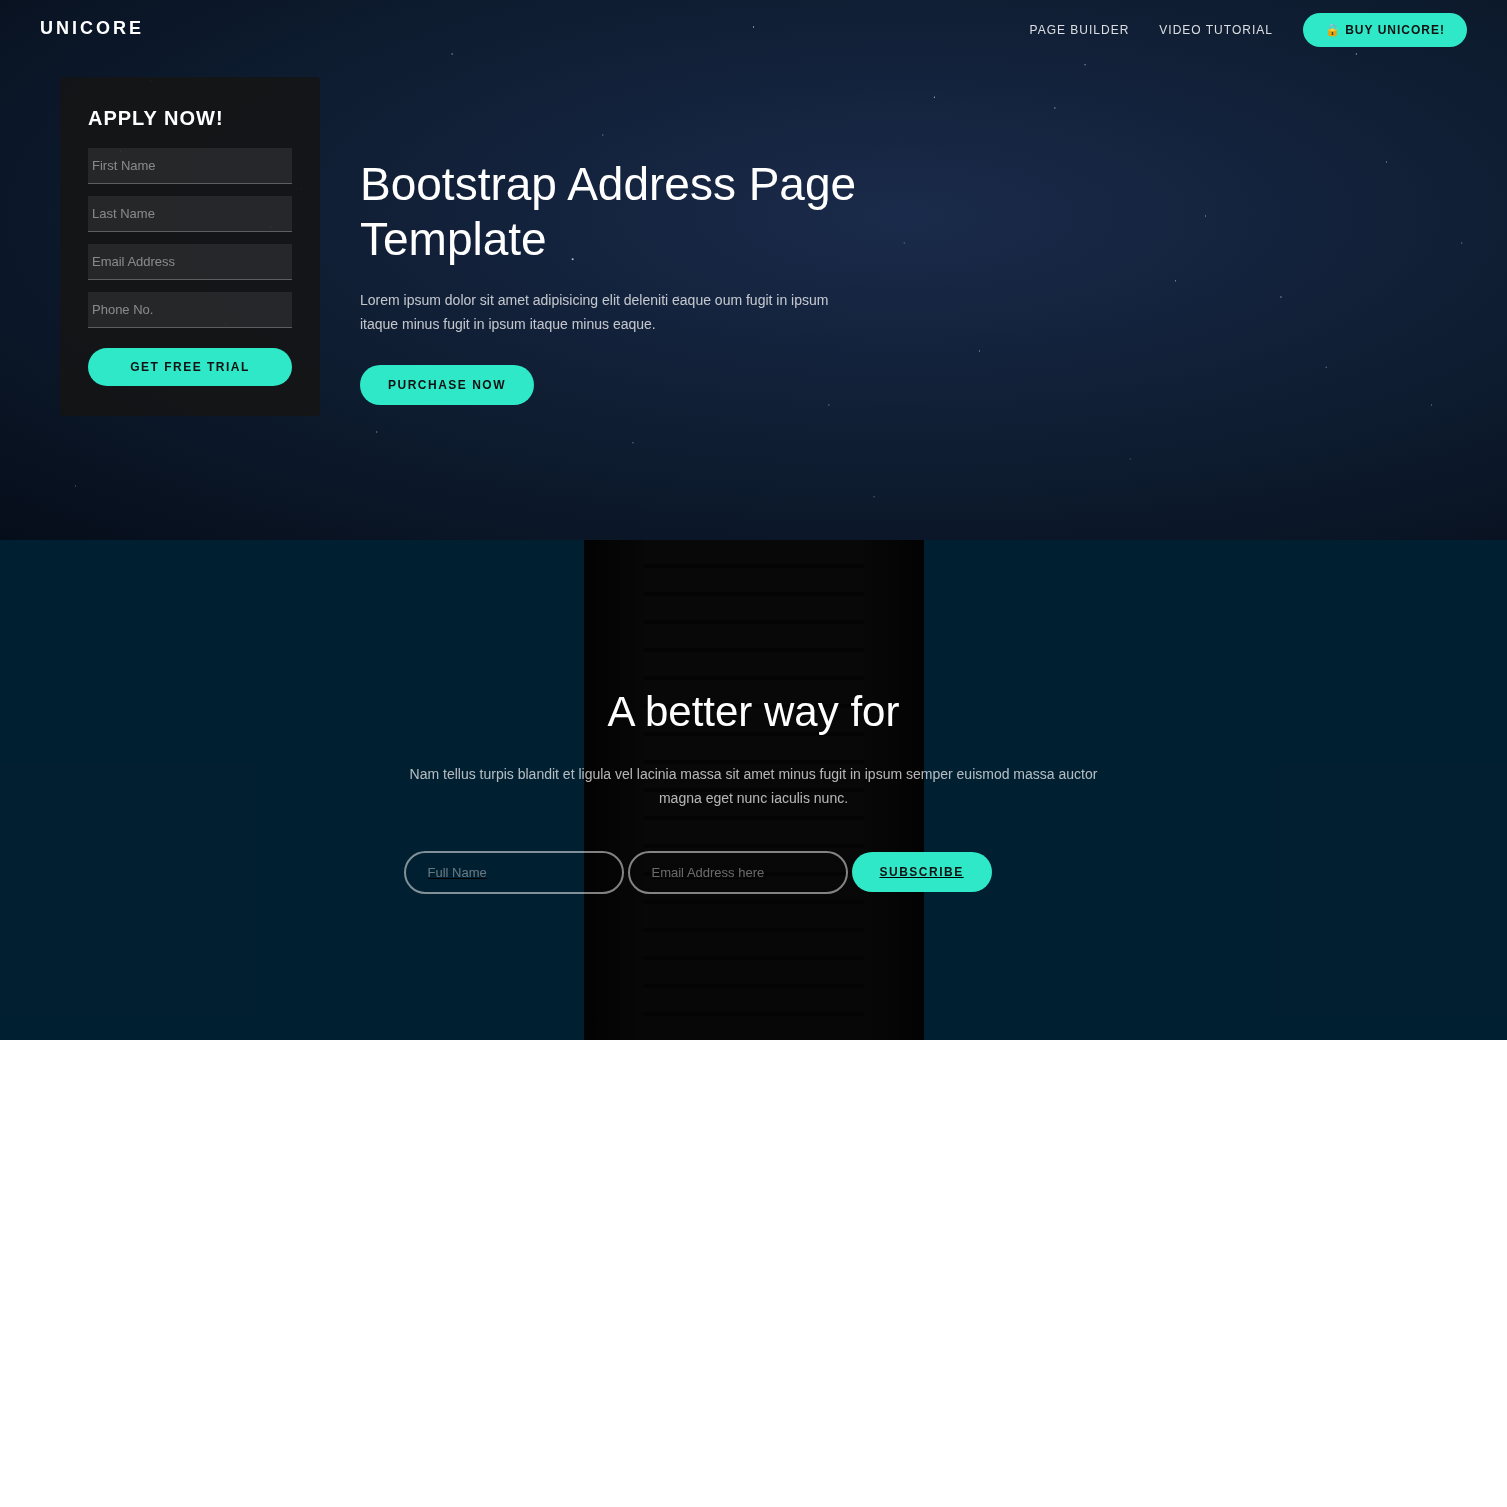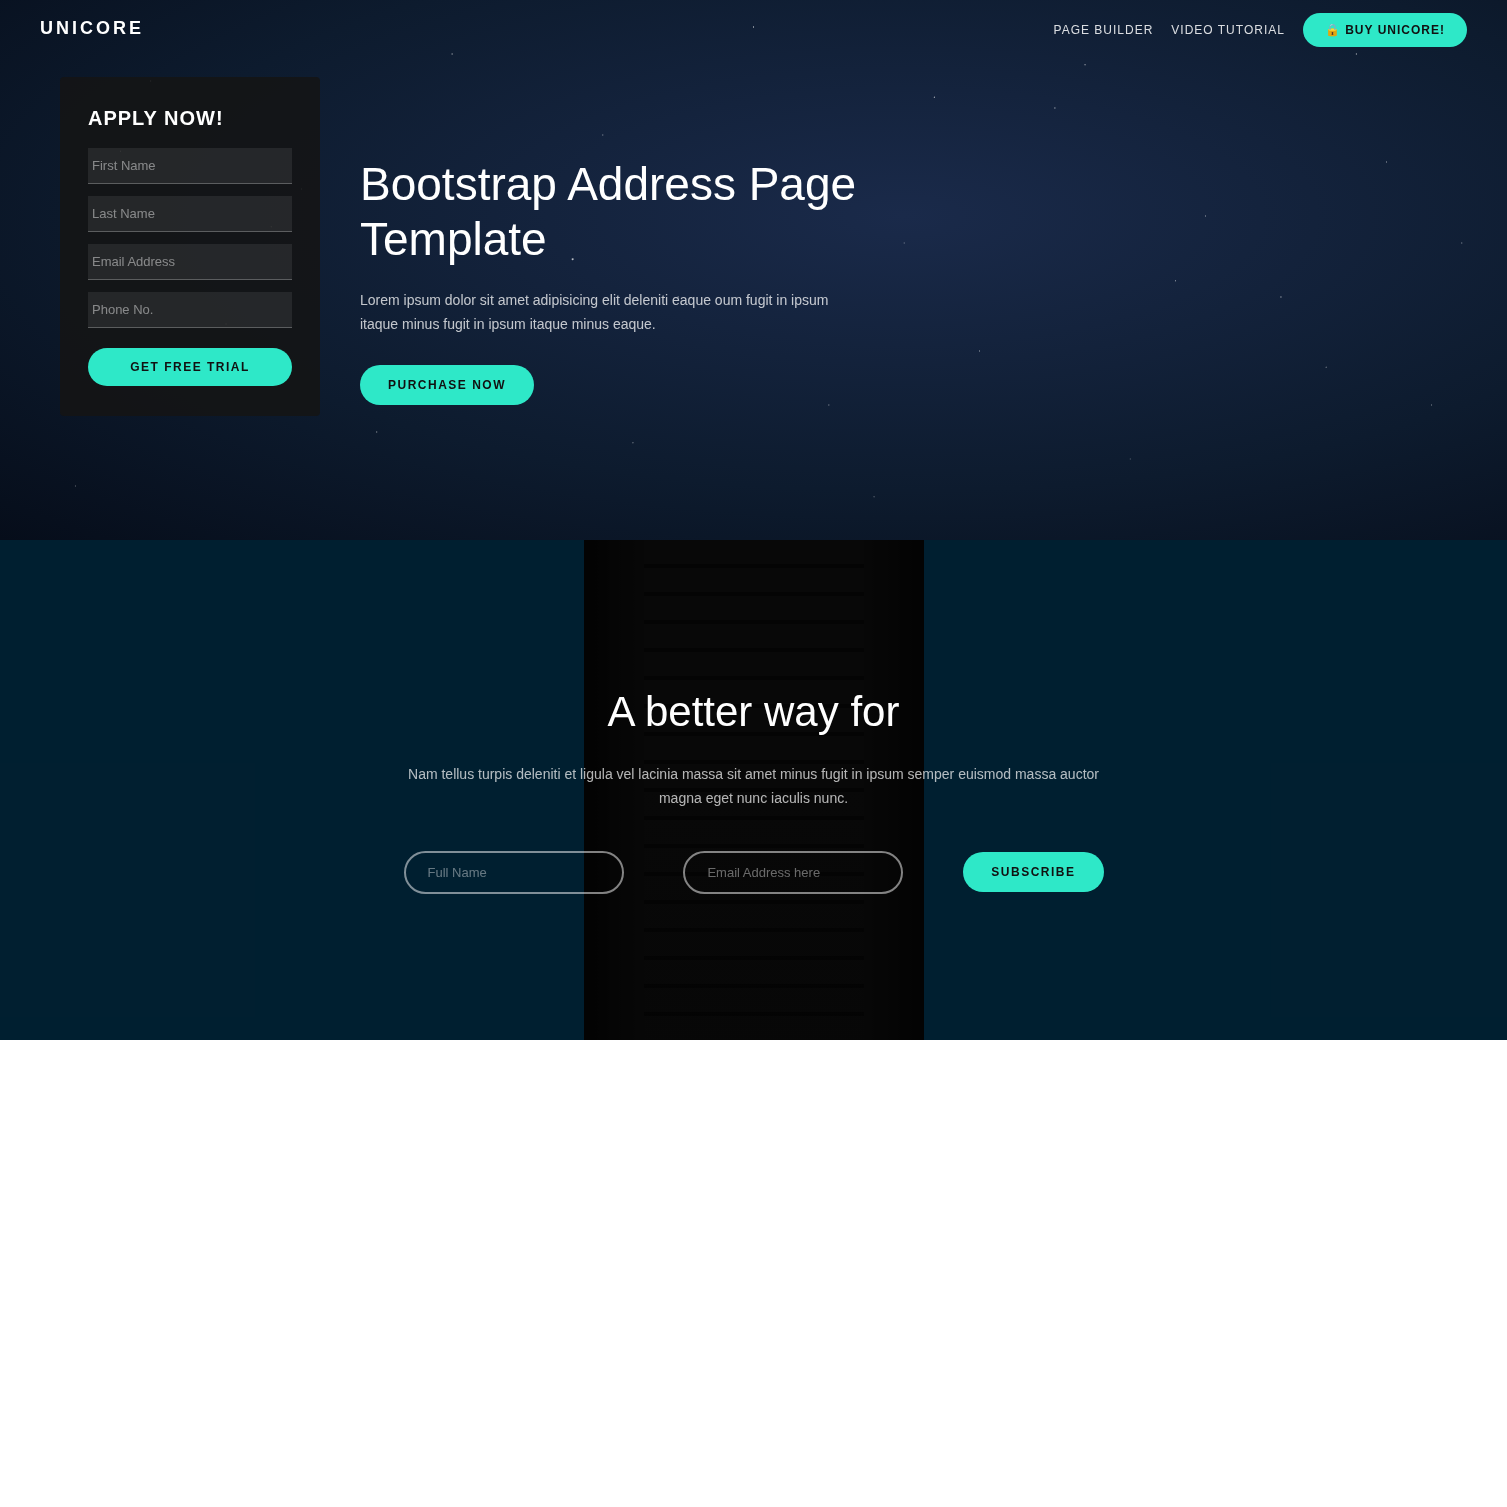--- a/index.html
+++ b/index.html
@@ -68,21 +68,21 @@
     .nav-logo {
       color: white;
       font-size: 18px;
       font-weight: 700;
       letter-spacing: 3px;
       text-transform: uppercase;
     }
     .nav-links {
       display: flex;
       align-items: center;
-      gap: 18px;
+      gap: 30px;
       list-style: none;
     }
     .nav-links li a {
       color: rgba(255,255,255,0.85);
       text-decoration: none;
       font-size: 12px;
       letter-spacing: 1px;
       text-transform: uppercase;
     }
     .nav-btn {
@@ -259,24 +259,25 @@
     }
     .section2-desc {
       color: rgba(255,255,255,0.7);
       font-size: 14px;
       line-height: 1.7;
       margin-bottom: 40px;
     }
     .section2-form {
       display: flex;
       gap: 0;
-      justify-content: space-between;
+      justify-content: flex-start;
       align-items: center;
       flex-wrap: wrap;
       gap: 4px;
+      text-decoration: underline;
     }
     .section2-input {
       background: transparent;
       border: 2px solid rgba(255,255,255,0.5);
       border-radius: 25px;
       color: rgba(255,255,255,0.5);
       font-size: 13px;
       padding: 12px 22px;
       outline: none;
       width: 220px;
@@ -345,21 +346,21 @@
       <div class="escalator-left"></div>
       <div class="escalator-right"></div>
     </div>
     <div class="dark-overlay"></div>
   </div>
 
   <div class="section2-content">
     <h2 class="section2-heading">
       <span>A better way for</span><br>
     </h2>
-    <p class="section2-desc">Nam tellus turpis deleniti et ligula vel lacinia massa sit amet minus fugit in ipsum semper euismod massa auctor magna eget nunc iaculis nunc.</p>
+    <p class="section2-desc">Nam tellus turpis blandit et ligula vel lacinia massa sit amet minus fugit in ipsum semper euismod massa auctor magna eget nunc iaculis nunc.</p>
 
     <div class="section2-form">
       <input class="section2-input" type="text" placeholder="Full Name" style="">
       <input class="section2-input" type="email" placeholder="Email Address here" style="">
       <button class="section2-subscribe">SUBSCRIBE</button>
     </div>
   </div>
 </section>
 
 </body></html>

